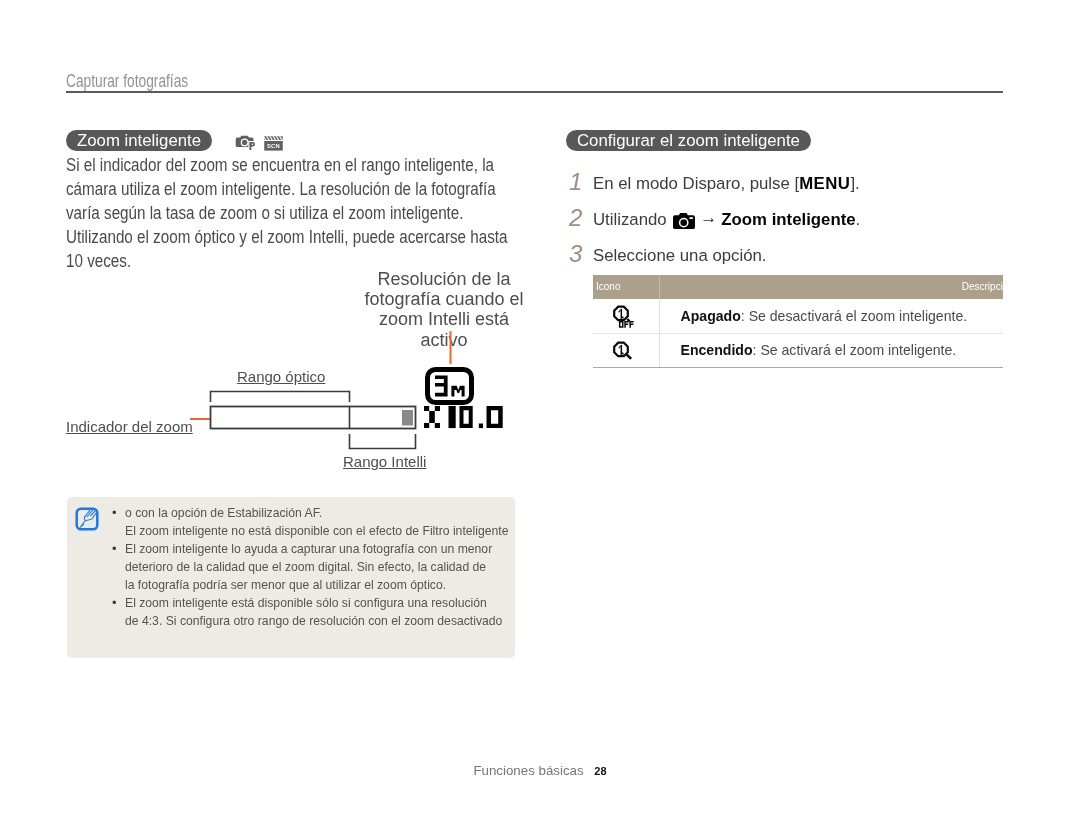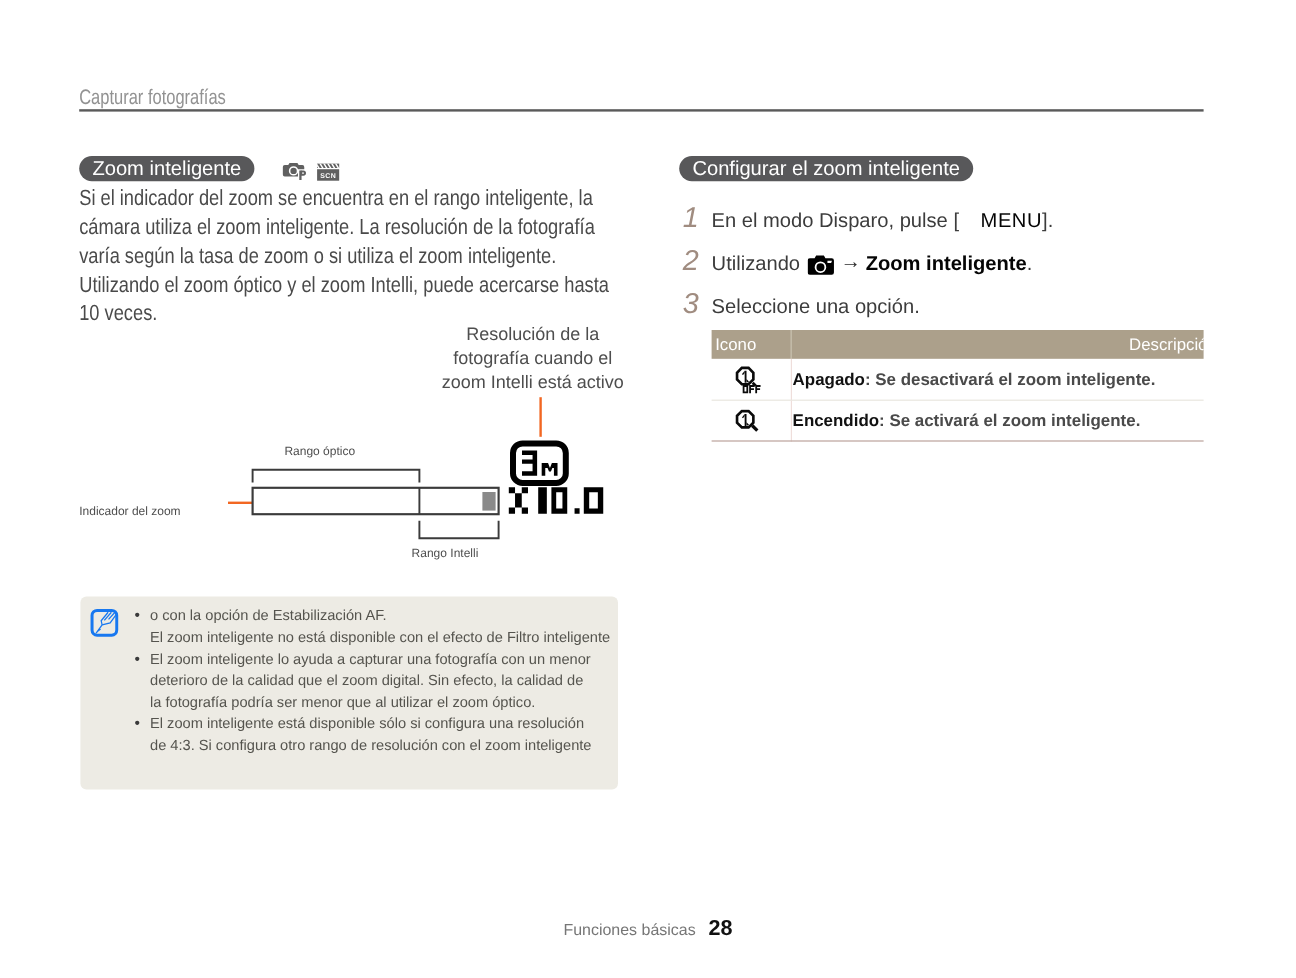--- a/index.html
+++ b/index.html
@@ -24,22 +24,22 @@
   #rpill{left:566px;top:130px;}
   #ic-camp{left:235px;top:135px;}
   #ic-scn{left:264px;top:136px;}
 
   
   .body-copy{font-size:18.3px;line-height:24.0px;color:#4a4a4a;
              transform:scaleX(0.8323);transform-origin:0 0;white-space:nowrap;}
   #lpara{left:66px;top:153px;width:570px;}
 
   
-  .dg-callout{font-size:15px;line-height:20.2px;color:#4e4e4e;text-align:center;}
-  .dg-label{font-size:10px;color:#4e4e4e;white-space:nowrap;line-height:16px;}
+  .dg-callout{font-size:18px;line-height:20.2px;color:#4e4e4e;text-align:center;}
+  .dg-label{font-size:15px;color:#4e4e4e;white-space:nowrap;line-height:16px;text-decoration:underline;}
   #dg-res{left:364px;top:269px;width:160px;}
   #dg-opt{left:237px;top:369px;}
   #dg-ind{left:66px;top:419px;}
   #dg-int{left:343px;top:454px;}
   #dg-svg{left:185px;top:325px;}
   #dg-lcd{left:420px;top:364px;}
 
   
   #notebox{left:67px;top:497px;width:448px;height:161px;background:#edebe4;border-radius:5px;}
   #noteicon{left:8px;top:10px;}
@@ -49,46 +49,46 @@
   .note-li .bul{position:absolute;left:0;top:0;color:#3a3a3a;font-size:13px;}
   .note-li .nl{display:block;}
 
   
   #steps{left:566px;top:172px;width:460px;}
   .step-row{position:relative;height:36px;}
   .stepnum{position:absolute;left:3px;top:-4px;width:24px;text-align:left;
            font-size:24px;color:#a08c80;font-family:"Liberation Sans",sans-serif;
            font-style:italic;font-weight:normal;}
   .steptxt{position:absolute;left:27px;top:2px;font-size:16.8px;color:#3c3c3c;white-space:nowrap;}
-  .keycap{font-weight:normal;color:#050505;letter-spacing:.45px;margin-left:18px;}
+  .keycap{font-weight:bold;color:#050505;letter-spacing:.45px;}
   .inlineicon{display:inline-block;vertical-align:-4px;margin:0 1px 0 2px;
               position:relative;top:1px;}
   .arrowglyph{display:inline-block;margin:0 4px 0 3px;color:#2b2b2b;font-size:17px;
               position:relative;top:-2px;}
   .steptxt b{color:#050505;}
 
   
   #optTable{left:593px;top:275px;width:421px;border-collapse:collapse;table-layout:fixed;}
   #optTable th,#optTable td{box-sizing:border-box;}
-  #optTable th{background:#aca08b;color:#fff;font-weight:normal;font-size:14px;text-align:left;
+  #optTable th{background:#aca08b;color:#fff;font-weight:normal;font-size:10px;text-align:left;
                padding:0 0 0 8px;height:24px;vertical-align:middle;line-height:24px;}
   #optTable th#th0{width:66px;padding-left:3px;border-right:1px solid #c2baa7;}
   #optTable th#th1{padding-left:8px;text-align:right;}
   #optTable td{font-size:14.1px;padding:0;vertical-align:middle;}
   #optTable tbody tr{height:34px;}
   #optTable tbody td.iconcell{text-align:center;border-right:1px solid #efdedb;}
   #optTable tbody td.iconcell svg{display:inline-block;position:relative;left:-2px;top:3px;}
-  #optTable tbody td.desccell{padding-left:1px;color:#4a4a4a;font-weight:bold;}
+  #optTable tbody td.desccell{padding-left:21px;color:#4a4a4a;}
   #optTable tbody td.desccell b{color:#111;}
   #optTable tbody tr:first-child td{border-bottom:1px solid #e9e6df;}
   #optTable tbody tr:last-child td{border-bottom:1px solid #bba39c;margin-left:24px;}
 
   
   #footer{left:0;top:763px;width:1080px;text-align:center;font-size:13.3px;color:#767676;}
-  #footer b{color:#111;font-size:18px;margin-left:7px;}
+  #footer b{color:#111;font-size:11px;margin-left:7px;}
 </style>
 </head>
 <body>
 
 <div class="page">
 
   <div class="abs" id="runhead">Capturar fotografías</div>
   <div class="abs" id="runrule"></div>
 
   <div class="abs pill" id="lpill">Zoom inteligente</div>
@@ -208,21 +208,21 @@
         </div>
         <div class="note-li">
           <span class="bul">•</span>
           <span class="nl">El zoom inteligente lo ayuda a capturar una fotografía con un menor</span>
           <span class="nl">deterioro de la calidad que el zoom digital. Sin efecto, la calidad de</span>
           <span class="nl">la fotografía podría ser menor que al utilizar el zoom óptico.</span>
         </div>
         <div class="note-li">
           <span class="bul">•</span>
           <span class="nl">El zoom inteligente está disponible sólo si configura una resolución</span>
-          <span class="nl">de 4:3. Si configura otro rango de resolución con el zoom inteligente</span>
+          <span class="nl">de 4:3. Si configura otro rango de resolución con el zoom desactivado</span>
         </div>
       </div>
   </div>
 
   <div class="abs pill" id="rpill">Configurar el zoom inteligente</div>
 
   <div class="abs" id="steps">
       <div class="step-row">
         <span class="stepnum">1</span>
         <span class="steptxt"><span>En el modo Disparo, pulse [</span><b class="keycap">MENU</b><span>].</span></span>

